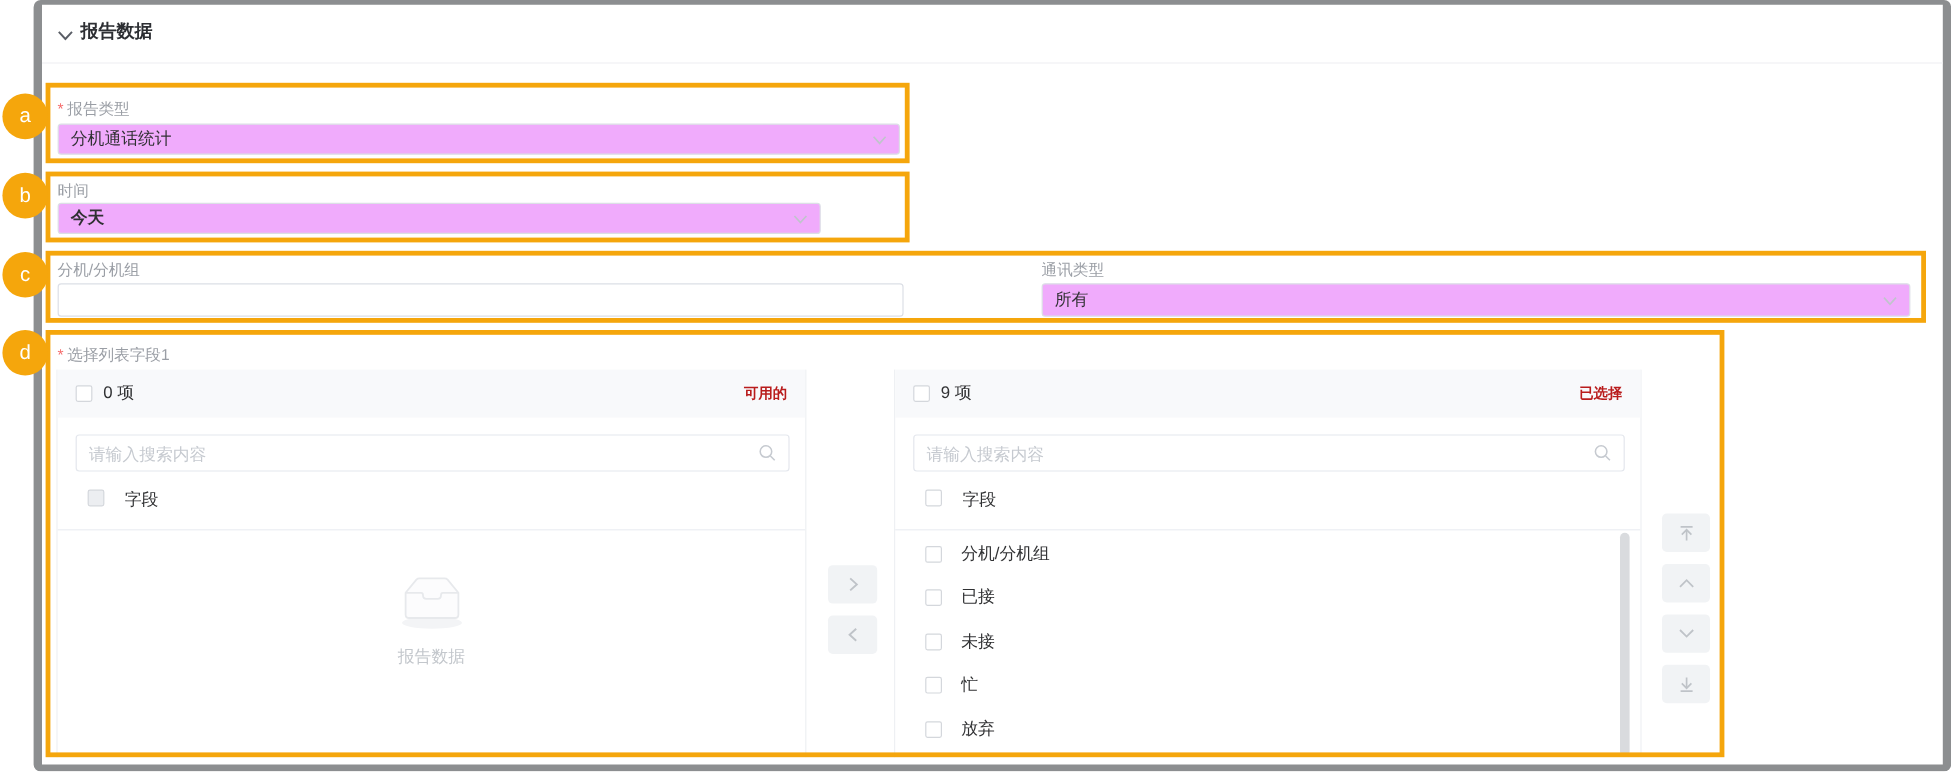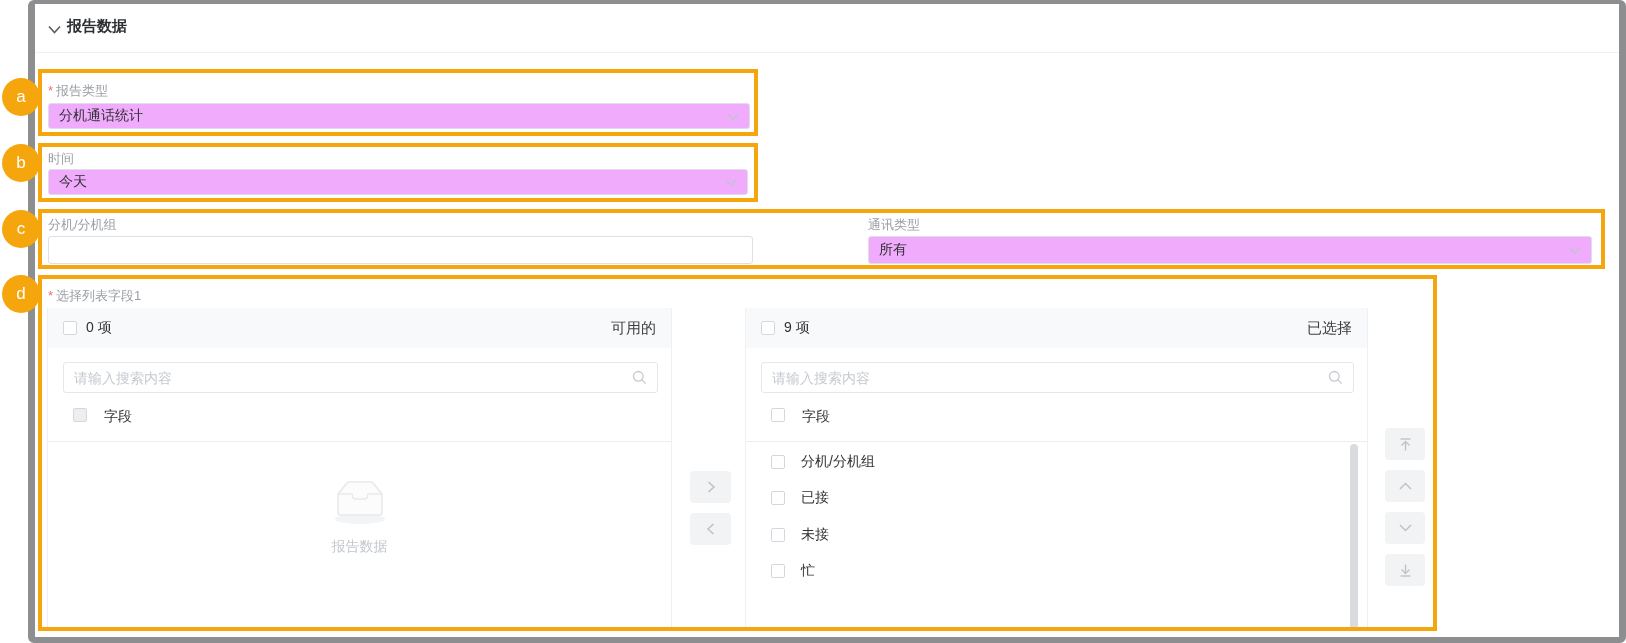--- a/index.html
+++ b/index.html
@@ -38,21 +38,21 @@
   .txt-input { position:absolute; height:28px; background:#fff; border:1px solid #dcdfe6; border-radius:3px;
     padding:0 10px; font-size:14px; color:#303133; outline:none; font-family:inherit; }
 
   
   .panel { position:absolute; top:308px; height:323px; border-left:1px solid #eef0f3; border-right:1px solid #eef0f3; background:#fff; }
   .panel-left  { left:47px;  width:625px; }
   .panel-right { left:745px; width:623px; }
   .panel-header { position:absolute; left:0; top:0; width:100%; height:40px; background:#f8f9fb;
     display:flex; align-items:center; padding:0 15px; }
   .count { font-size:14px; color:#303133; margin-left:9px; }
-  .ptitle { margin-left:auto; font-size:15px; color:#404040; }
+  .ptitle { margin-left:auto; font-size:12px; color:#b91c1c;font-weight:bold; }
   .cbx { width:14px; height:14px; border:1px solid #d4d7dc; border-radius:2px; background:#fff; flex:0 0 auto; }
   .cbx.disabled { background:#eceef1; }
   .search-box { position:absolute; left:15px; top:54px; height:31px; border:1px solid #e4e7ed; border-radius:3px;
     background:#fff; display:flex; align-items:center; padding:1px 10px; }
   .search-input { border:none; outline:none; flex:1; font-size:14px; color:#303133; font-family:inherit; background:transparent; }
   .search-input::placeholder { color:#c6cad0; }
   .search-icon { width:15px; height:15px; flex:0 0 auto; }
   .col-row { position:absolute; left:0; top:100px; width:100%; height:33px; display:flex; }
   .col-row .cbx { margin-left:25px; }
   .col-label { font-size:14px; color:#303133; margin-left:17px; }
@@ -94,21 +94,21 @@
     <span class="req">*</span><span>报告类型</span>
   </div>
   <div class="sel" style="left:48px; top:103px; width:702px;">
     <span class="sel-value">分机通话统计</span>
     <svg class="chev" viewBox="0 0 12 8">
       <polyline points="1,1 6,6.5 11,1" fill="none" stroke="#c0c4cc" stroke-width="1.4"></polyline>
     </svg>
   </div>
 
   <div class="fld-label" style="left:48px; top:150px;">时间</div>
-  <div class="sel" style="left:48px; top:169px; width:700px;">
+  <div class="sel" style="left:48px; top:169px; width:636px;font-weight:bold;">
     <span class="sel-value">今天</span>
     <svg class="chev" viewBox="0 0 12 8">
       <polyline points="1,1 6,6.5 11,1" fill="none" stroke="#c0c4cc" stroke-width="1.4"></polyline>
     </svg>
   </div>
 
   <div class="fld-label" style="left:48px; top:216px;">分机/分机组</div>
   <input class="txt-input" style="left: 48px; top: 236px; width: 705px;" value="">
   <div class="fld-label" style="left:868px; top:216px;">通讯类型</div>
   <div class="sel" style="left:868px; top:236px; width:724px; height:28px;">
@@ -189,20 +189,24 @@
       <span class="item-label">已接</span>
     </div>
     <div class="item-row" style="top:209px;">
       <span class="cbx"></span>
       <span class="item-label">未接</span>
     </div>
     <div class="item-row" style="top:245px;">
       <span class="cbx"></span>
       <span class="item-label">忙</span>
     </div>
+    <div class="item-row" style="top:282px;">
+      <span class="cbx"></span>
+      <span class="item-label">放弃</span>
+    </div>
 
     <div class="scrollbar"></div>
   </div>
 
   <button class="btn-sq btn-top">
     <svg width="15" height="15" viewBox="0 0 15 15">
       <line x1="2.5" y1="2" x2="12.5" y2="2" stroke="#bfc3c8" stroke-width="1.4"></line>
       <line x1="7.5" y1="5" x2="7.5" y2="13.5" stroke="#bfc3c8" stroke-width="1.4"></line>
       <polyline points="3.5,8.5 7.5,4.5 11.5,8.5" fill="none" stroke="#bfc3c8" stroke-width="1.4"></polyline>
     </svg>

